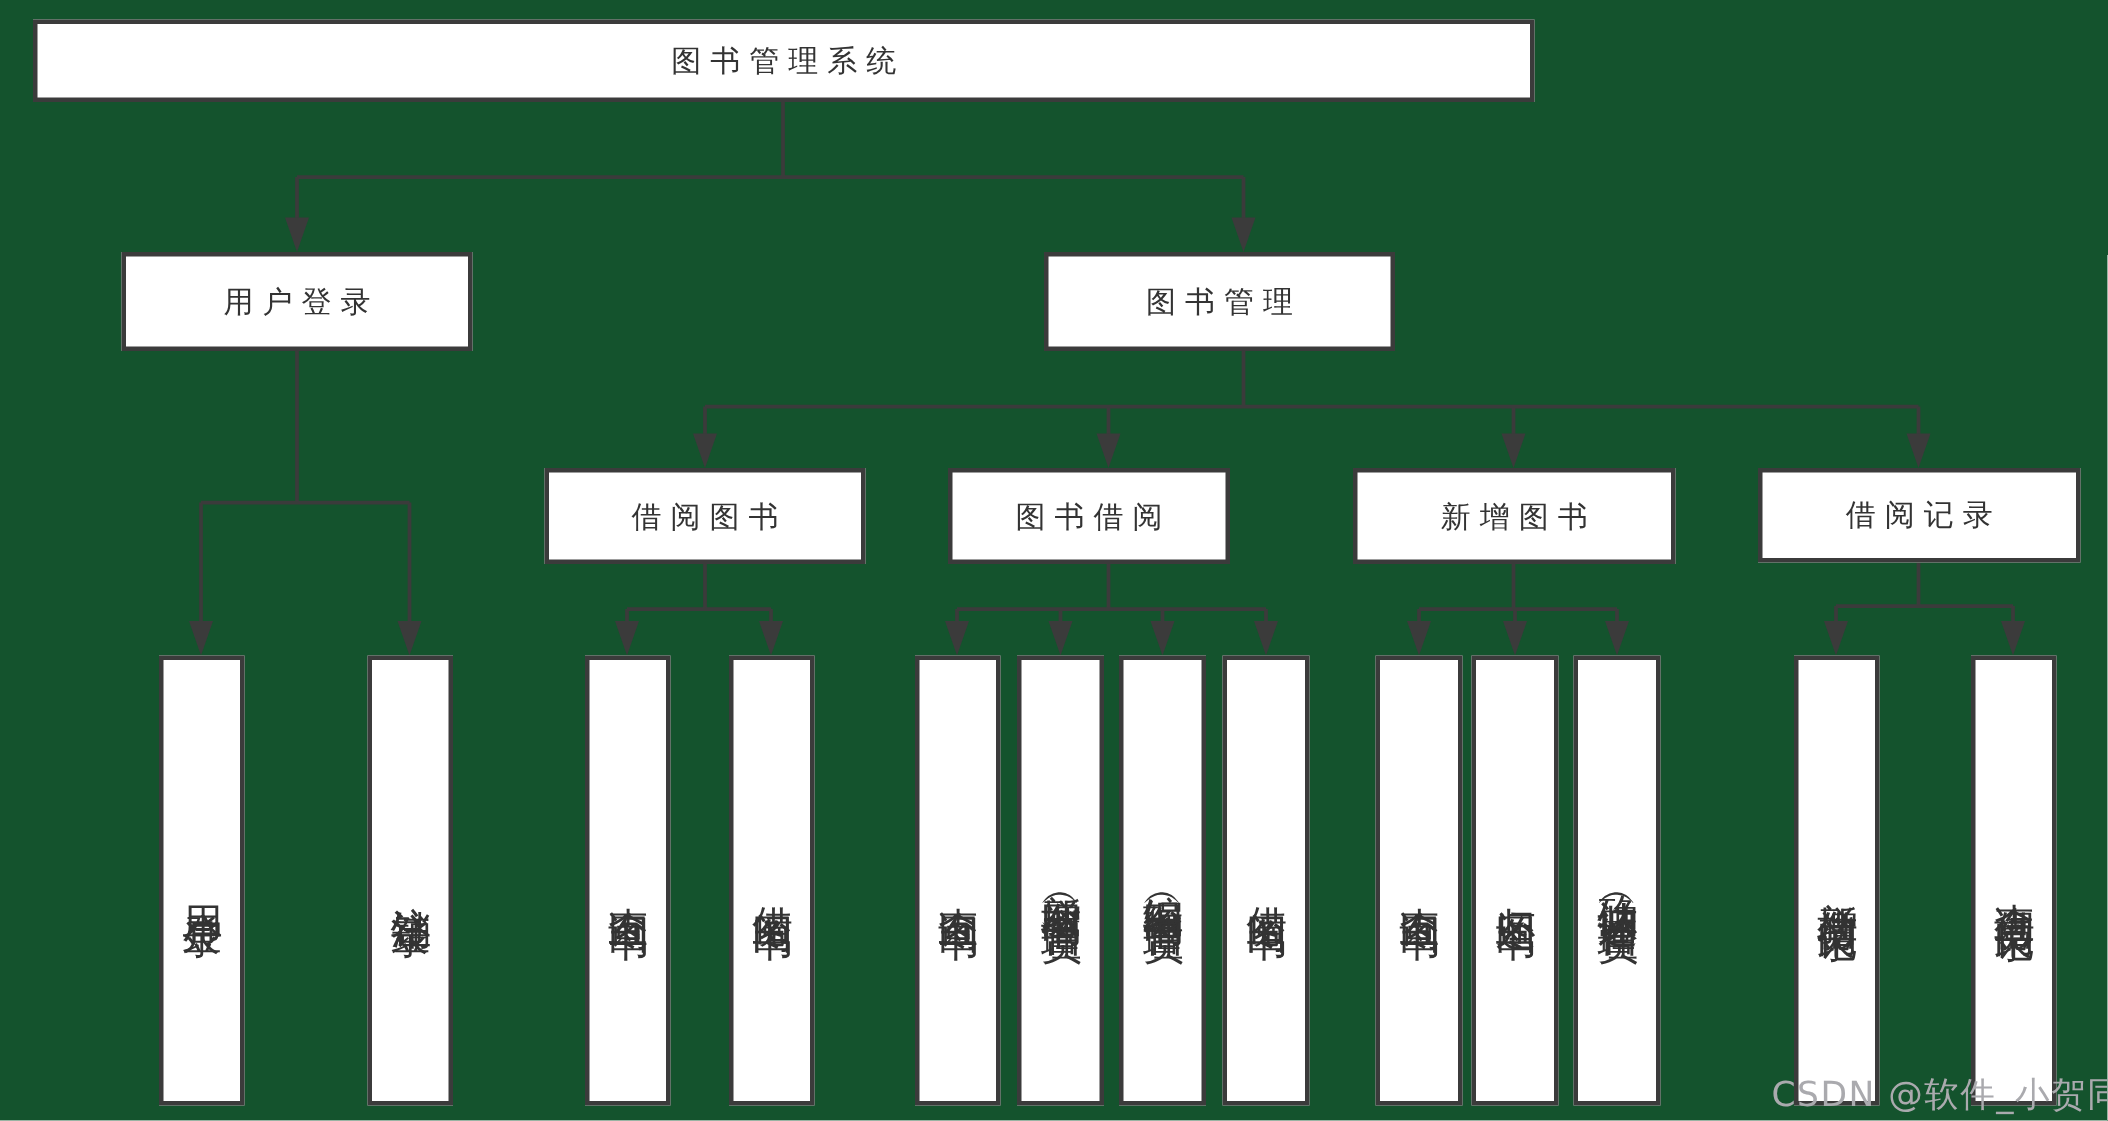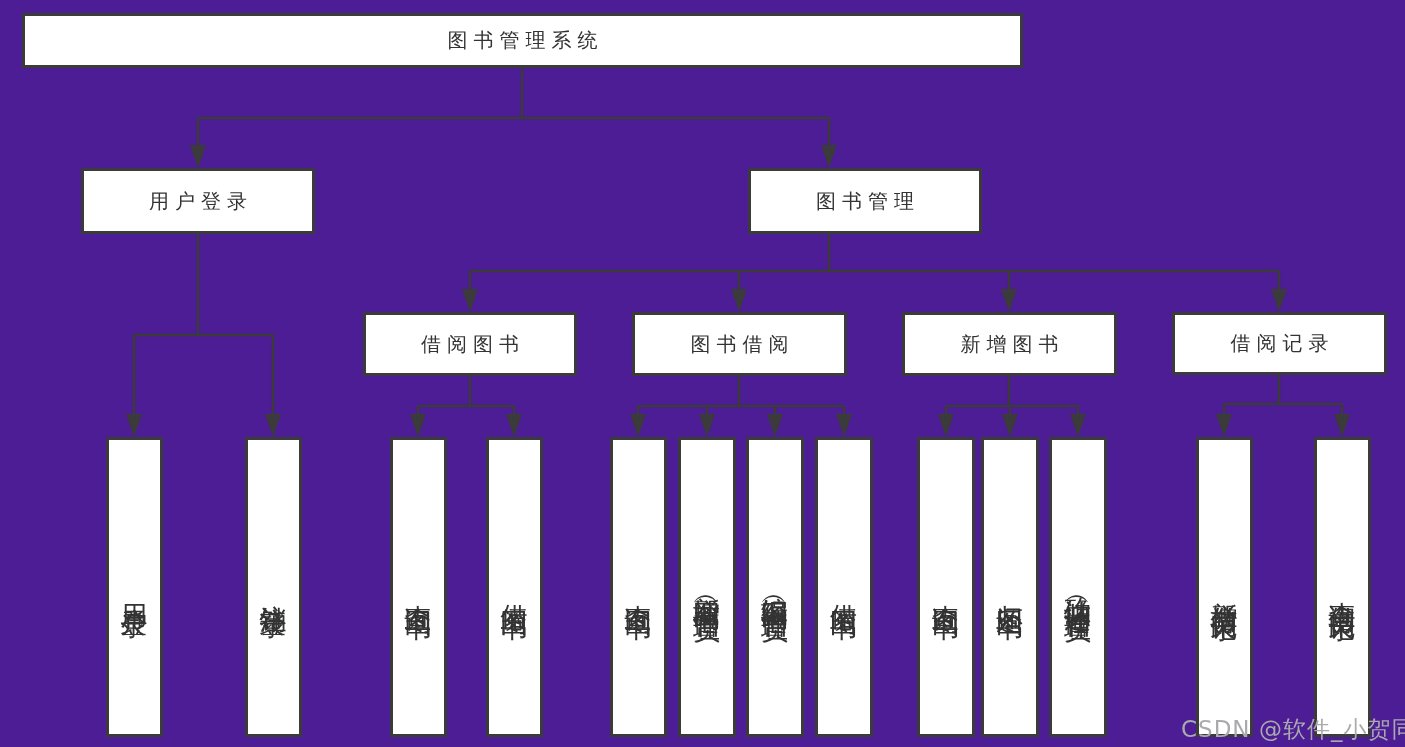--- a/index.html
+++ b/index.html
@@ -1,19 +1,19 @@
 <!DOCTYPE html>
 <html><head>
 <meta charset="utf-8">
 <style>
   html,body{margin:0;padding:0;background:#ffffff;}
   #canvas{
     position:relative;
     width:1405px;height:747px;
-    background:#4c1d95;
+    background:#14532d;
     font-family:"DejaVu Sans","Liberation Sans",sans-serif;
     overflow:hidden;
   }
   #connectors{position:absolute;left:0;top:0;z-index:1;}
   .hbox,.vbox{
     position:absolute;
     box-sizing:border-box;
     background:#ffffff;
     border:3px solid #3b3b3b;
     display:flex;align-items:center;justify-content:center;
@@ -91,28 +91,28 @@
     </g>
   </svg>
 
   <div class="hbox" style="left:22px;top:13px;width:1001px;height:55px">
     <span>图书管理系统</span>
   </div>
 
   <div class="hbox" style="left:81px;top:168px;width:234px;height:66px">
     <span>用户登录</span>
   </div>
-  <div class="hbox" style="left:748px;top:168px;width:234px;height:66px">
+  <div class="hbox" style="left:696px;top:168px;width:234px;height:66px">
     <span>图书管理</span>
   </div>
 
   <div class="hbox" style="left:363px;top:312px;width:214px;height:64px">
     <span>借阅图书</span>
   </div>
-  <div class="hbox" style="left:632px;top:312px;width:215px;height:64px">
+  <div class="hbox" style="left:632px;top:312px;width:188px;height:64px">
     <span>图书借阅</span>
   </div>
   <div class="hbox" style="left:902px;top:312px;width:215px;height:64px">
     <span>新增图书</span>
   </div>
   <div class="hbox" style="left:1172px;top:312px;width:215px;height:63px">
     <span>借阅记录</span>
   </div>
 
   <div class="vbox" style="left:106px">

